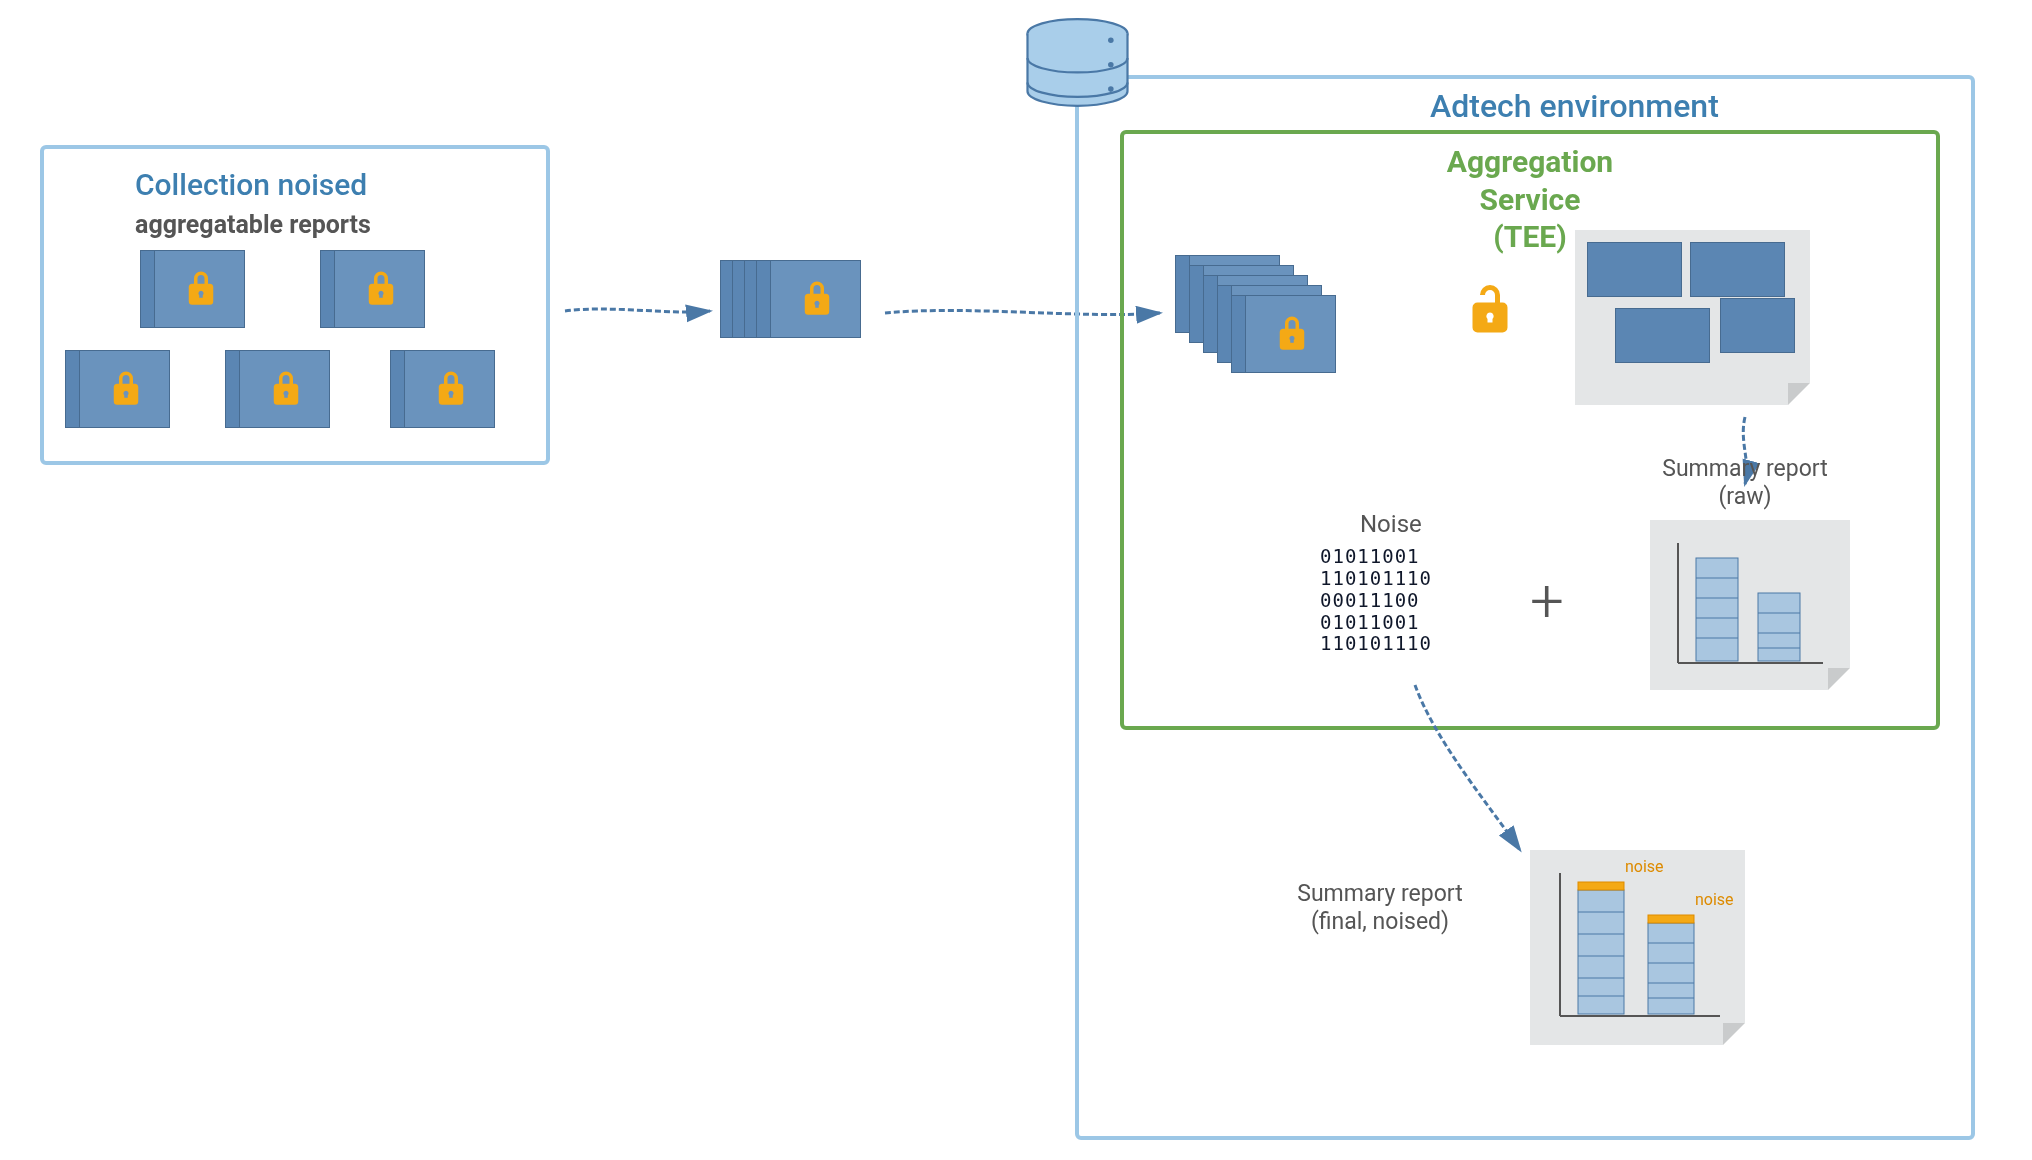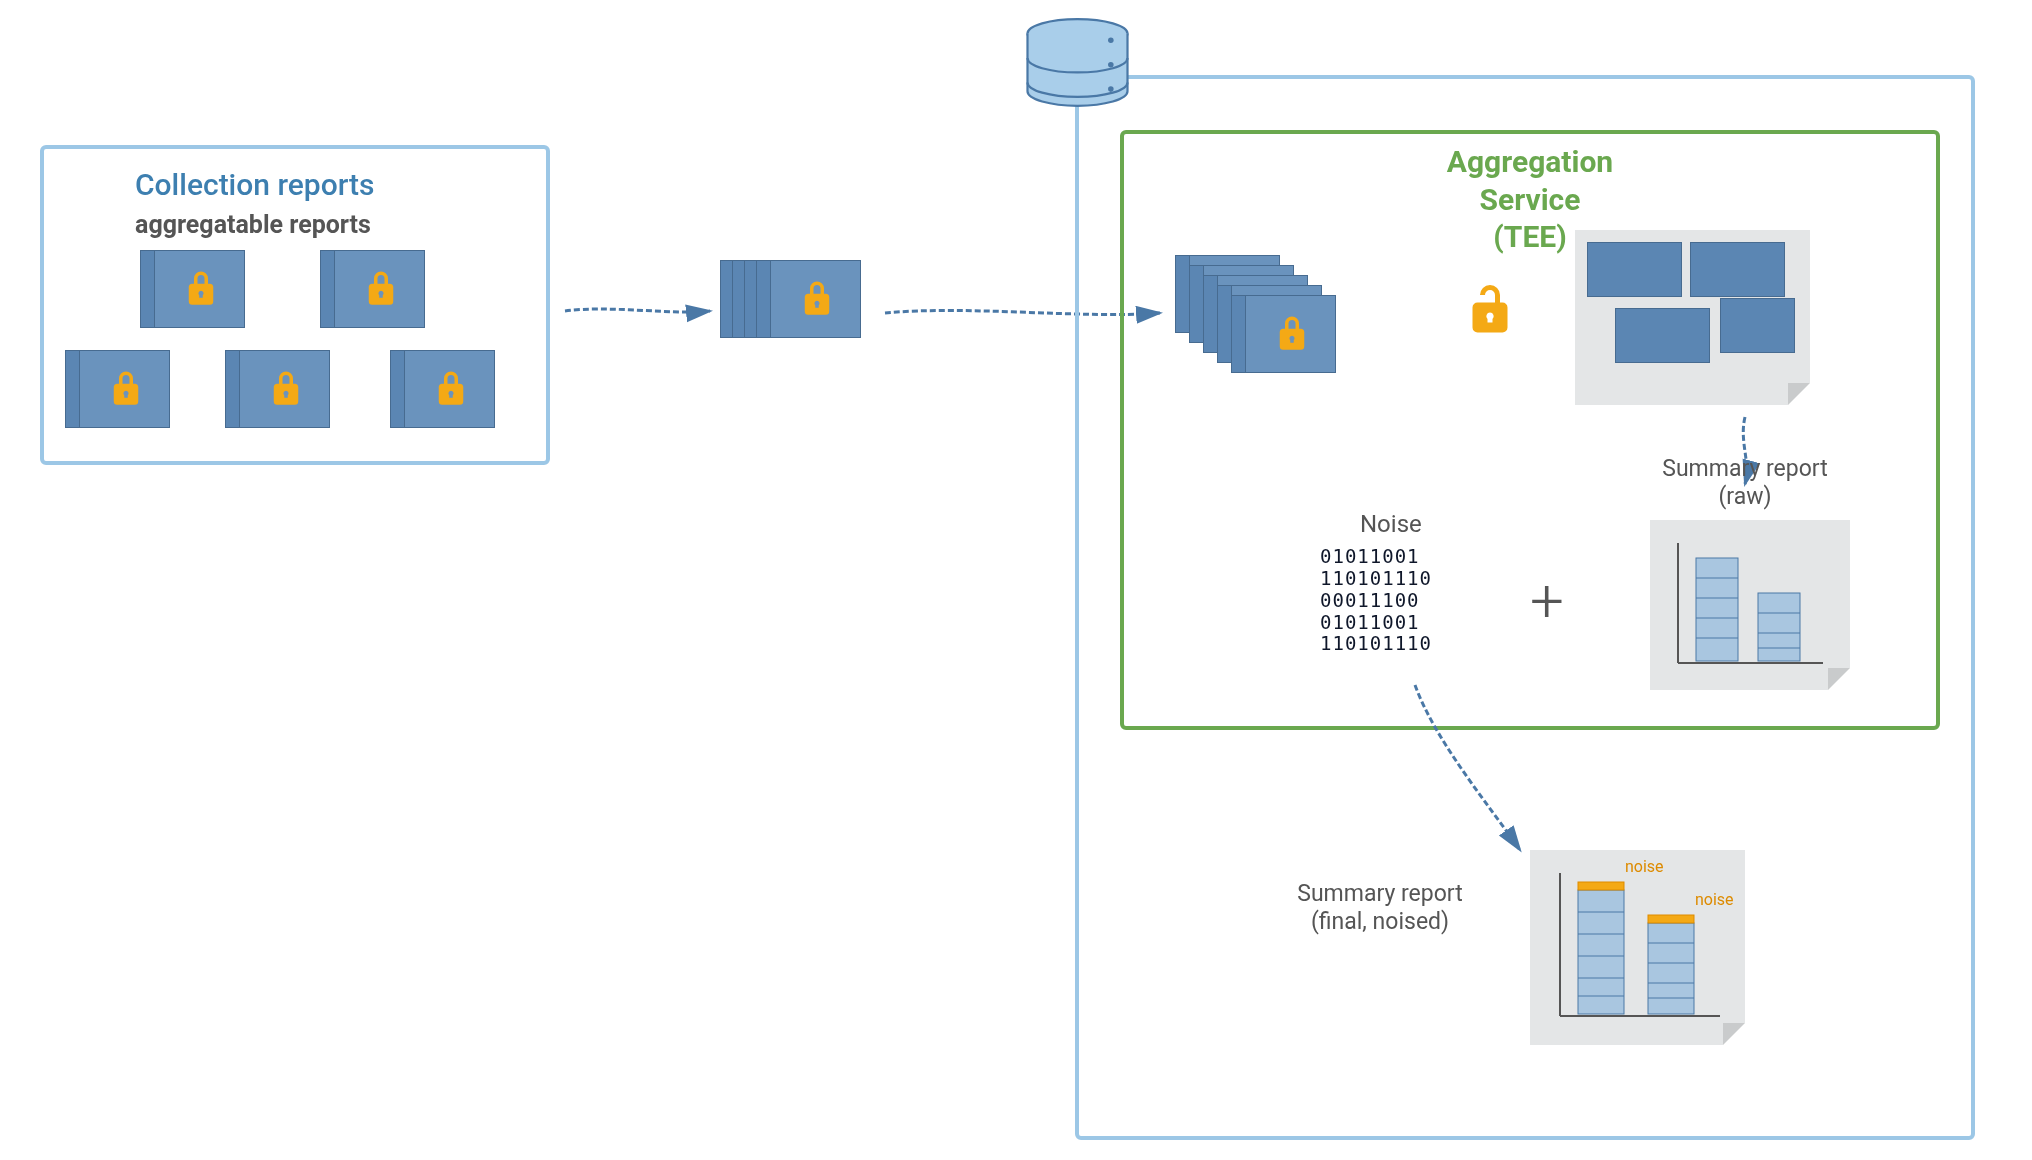--- a/index.html
+++ b/index.html
@@ -54,21 +54,21 @@
   .unlock { position: absolute; left: 1460px; top: 280px; }
   .unlock svg { width: 60px; height: 60px; }
 
   .noise-text { position:absolute; font-size:16px; color:#dd8b00; }
 </style>
 </head>
 <body>
 <div class="canvas">
 
   <div class="box-border collection-box"></div>
-  <div class="title-collection">Collection reports</div>
+  <div class="title-collection">Collection noised</div>
   <div class="label-aggreports">aggregatable reports</div>
 
   <div class="folder" style="left:140px;top:250px">
     <div class="back"></div>
       <div class="front"></div>
     <div class="lock"><svg viewBox="0 0 24 24">
           <path fill="#f4a915" d="M12 2a4 4 0 0 0-4 4v3H7a2 2 0 0 0-2 2v8a2 2 0 0 0 2 2h10a2 2 0 0 0 2-2v-8a2 2 0 0 0-2-2h-1V6a4 4 0 0 0-4-4zm-2 4a2 2 0 1 1 4 0v3h-4V6zm2 7a1.5 1.5 0 0 1 1 2.6V17h-2v-1.4A1.5 1.5 0 0 1 12 13z"></path>
         </svg></div>
   </div>
   <div class="folder" style="left:320px;top:250px">
@@ -134,20 +134,21 @@
   <svg class="arrow" style="left:880px;top:295px" width="290" height="36">
     <defs>
         <marker id="ah2" markerWidth="10" markerHeight="10" refX="8" refY="3" orient="auto">
           <path d="M0,0 L9,3 L0,6 z" fill="#4a78a6"></path>
         </marker>
       </defs>
     <path d="M5 18 C 90 10, 200 24, 280 18" stroke="#4a78a6" stroke-width="3" fill="none" stroke-dasharray="6 3" marker-end="url(#ah2)"></path>
   </svg>
 
   <div class="box-border adtech-box"></div>
+  <div class="title-adtech">Adtech environment</div>
 
   <div class="box-border agg-box"></div>
   <div class="title-agg">Aggregation Service<br>(TEE)</div>
 
   <div class="stack" style="left:1175px;top:255px;width:200px;height:130px">
     <div class="folder" style="left:0;top:0">
         <div class="back"></div>
         <div class="front"></div>
       </div>
     <div class="folder" style="left:14px;top:10px">

